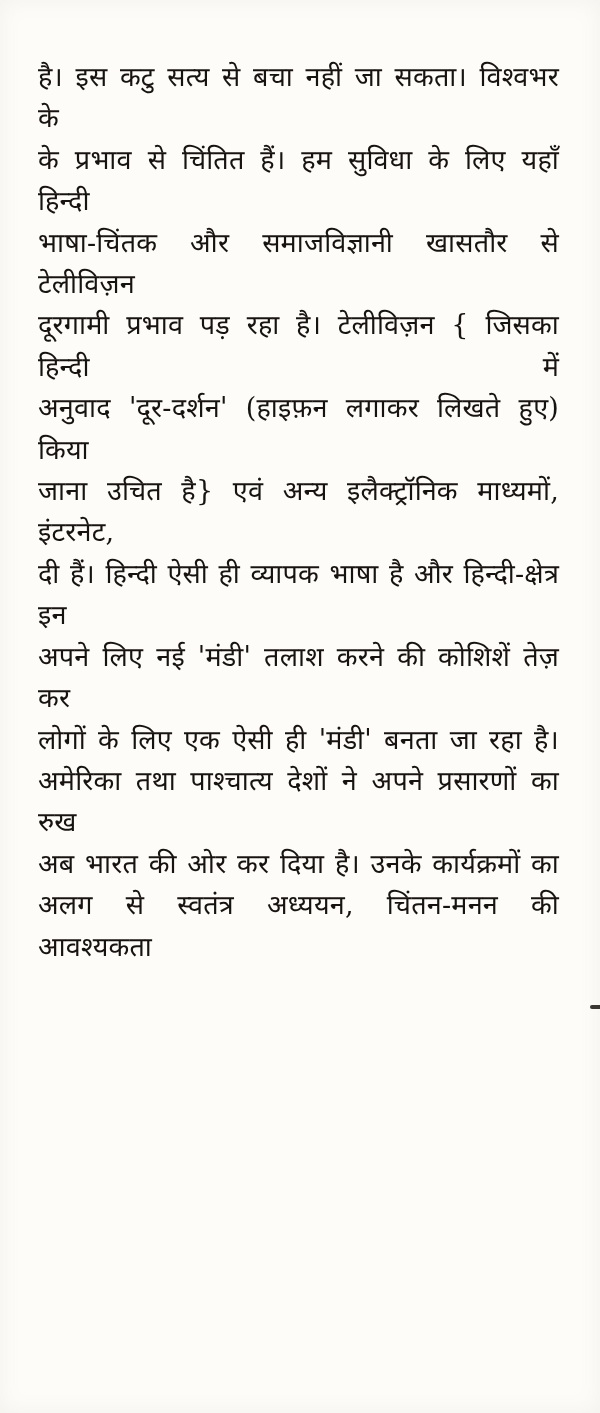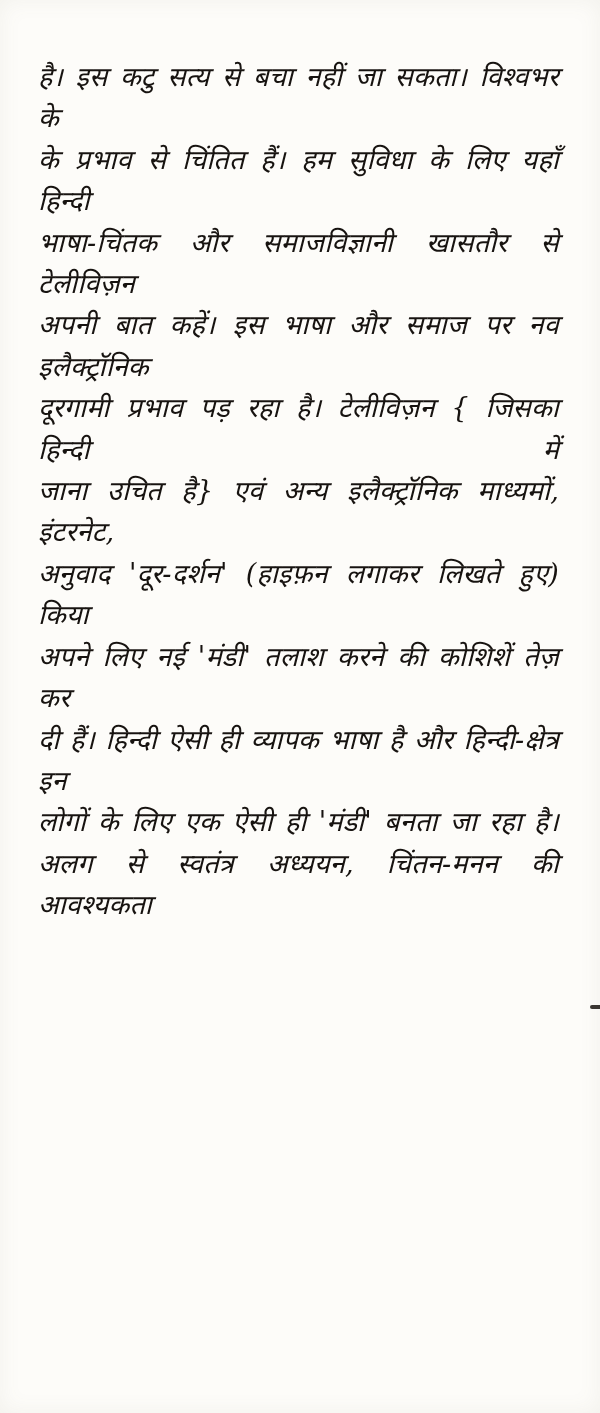--- a/index.html
+++ b/index.html
@@ -34,45 +34,45 @@
     margin: 0;
     padding: 0;
   }
   .line {
     line-height: 41.4px;
     min-height: 41.4px;
     text-align: justify;
     text-align-last: justify;
     letter-spacing: 0.2px;
     word-spacing: 1px;
-    font-style: italic;
   }
   .scan-mark {
     position: absolute;
     right: 0;
     top: 1005px;
     width: 10px;
     height: 4px;
     background: #3a3632;
     border-radius: 2px 0 0 2px;
   }
 </style>
 </head>
 <body>
 
 <div class="page" style="background: rgb(253, 252, 249);">
   <div class="text-block" style="color: rgb(23, 19, 16);">
       <div class="paragraph">
         <div class="line">है। इस कटु सत्य से बचा नहीं जा सकता। विश्वभर के</div>
         <div class="line">के प्रभाव से चिंतित हैं। हम सुविधा के लिए यहाँ हिन्दी</div>
         <div class="line">भाषा-चिंतक और समाजविज्ञानी खासतौर से टेलीविज़न</div>
-        <div class="line">अपनी बात कहें। इस भाषा और समाज पर नव इलैक्ट्रॉनिक</div>
         <div class="line">दूरगामी प्रभाव पड़ रहा है। टेलीविज़न { जिसका हिन्दी में</div>
+        <div class="line">अनुवाद 'दूर-दर्शन' (हाइफ़न लगाकर लिखते हुए) किया</div>
         <div class="line">जाना उचित है} एवं अन्य इलैक्ट्रॉनिक माध्यमों, इंटरनेट,</div>
-        <div class="line">अनुवाद 'दूर-दर्शन' (हाइफ़न लगाकर लिखते हुए) किया</div>
+        <div class="line">दी हैं। हिन्दी ऐसी ही व्यापक भाषा है और हिन्दी-क्षेत्र इन</div>
         <div class="line">अपने लिए नई 'मंडी' तलाश करने की कोशिशें तेज़ कर</div>
-        <div class="line">दी हैं। हिन्दी ऐसी ही व्यापक भाषा है और हिन्दी-क्षेत्र इन</div>
         <div class="line">लोगों के लिए एक ऐसी ही 'मंडी' बनता जा रहा है।</div>
+        <div class="line">अमेरिका तथा पाश्चात्य देशों ने अपने प्रसारणों का रुख</div>
+        <div class="line">अब भारत की ओर कर दिया है। उनके कार्यक्रमों का</div>
         <div class="line">अलग से स्वतंत्र अध्ययन, चिंतन-मनन की आवश्यकता</div>
       </div>
     </div>
   <div class="scan-mark"></div>
 </div>
 
 </body></html>

